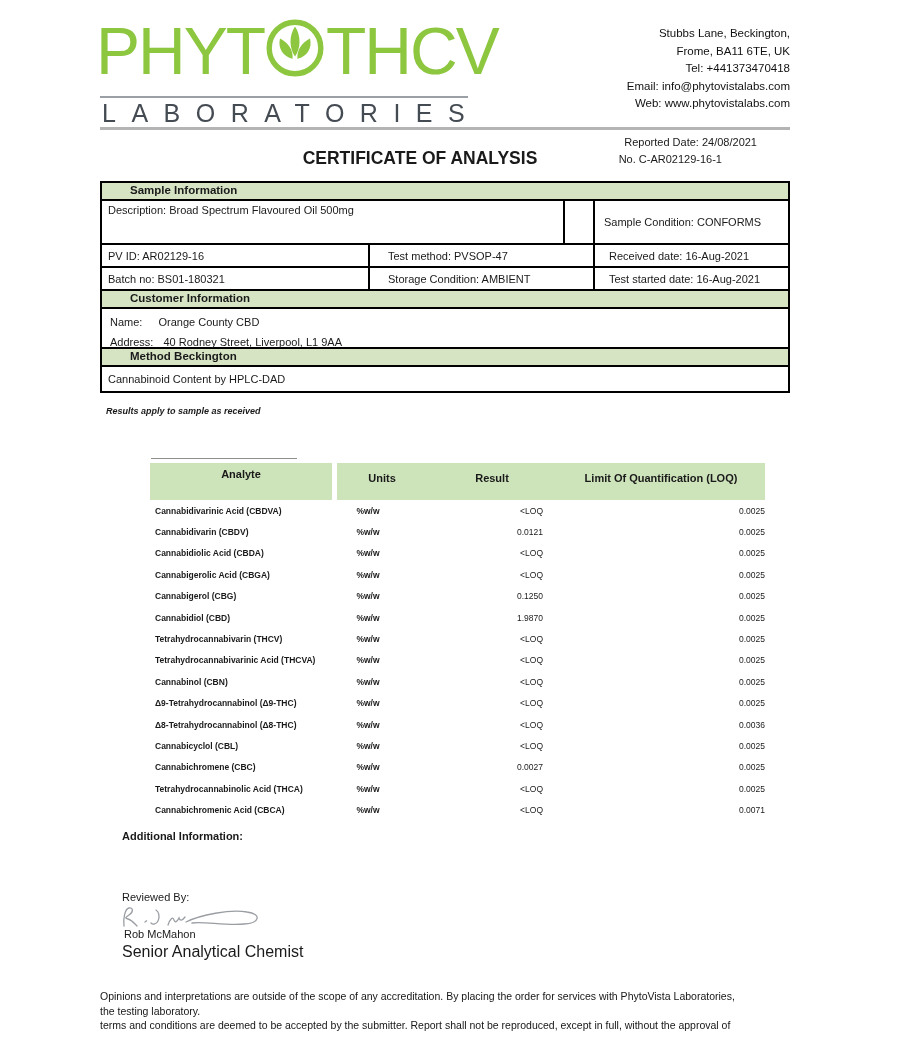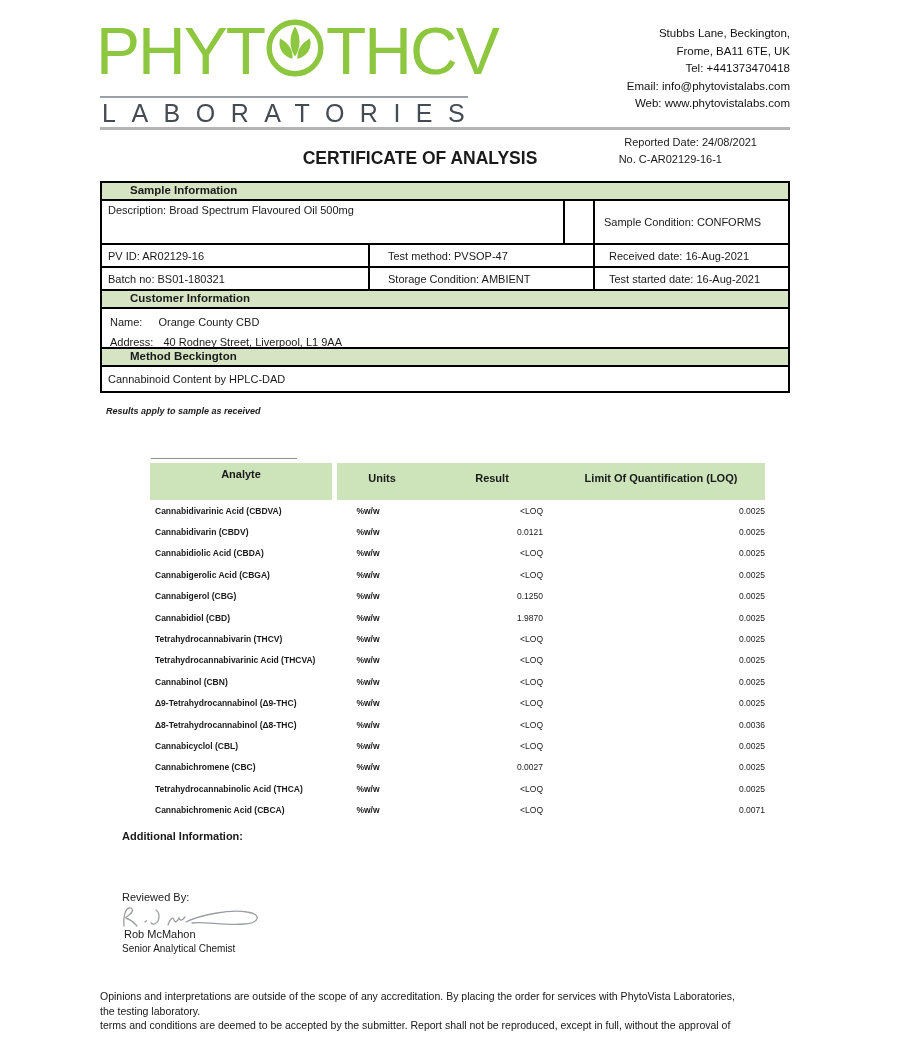--- a/index.html
+++ b/index.html
@@ -54,21 +54,21 @@
   .res-h-rest { flex:1; background:var(--table-green); display:grid; grid-template-columns:90px 130px 1fr; align-items:center; text-align:center; padding-bottom:7px; box-sizing:border-box; }
   .rrow { display:grid; grid-template-columns:173px 90px 130px 1fr; height:21.4px; align-items:center; font-size:8.5px; }
   .rrow .c-analyte { font-weight:bold; padding-left:5px; }
   .rrow .c-units { text-align:center; font-weight:bold; }
   .rrow .c-result, .rrow .c-loq { text-align:right; }
   
   .additional { position:absolute; left:122px; top:830px; font-size:11px; font-weight:bold; }
   .reviewed { position:absolute; left:122px; top:891px; font-size:11px; }
   .signature { position:absolute; left:116px; top:901px; color:#8b8f94; }
   .reviewer-name { position:absolute; left:104px; top:928px; font-size:11px;margin-left:20px; }
-  .reviewer-title { position:absolute; left:122px; top:943px; font-size:10px; }
+  .reviewer-title { position:absolute; left:122px; top:943px; font-size:16px; }
   .footer { position:absolute; left:100px; top:989px; width:710px; font-size:10.5px; line-height:14.5px; color:#161616; }
 </style>
 </head>
 <body>
 
 <div class="page">
 
   <div class="brand">
     <span>PHYT</span>
     <span class="leaf">

